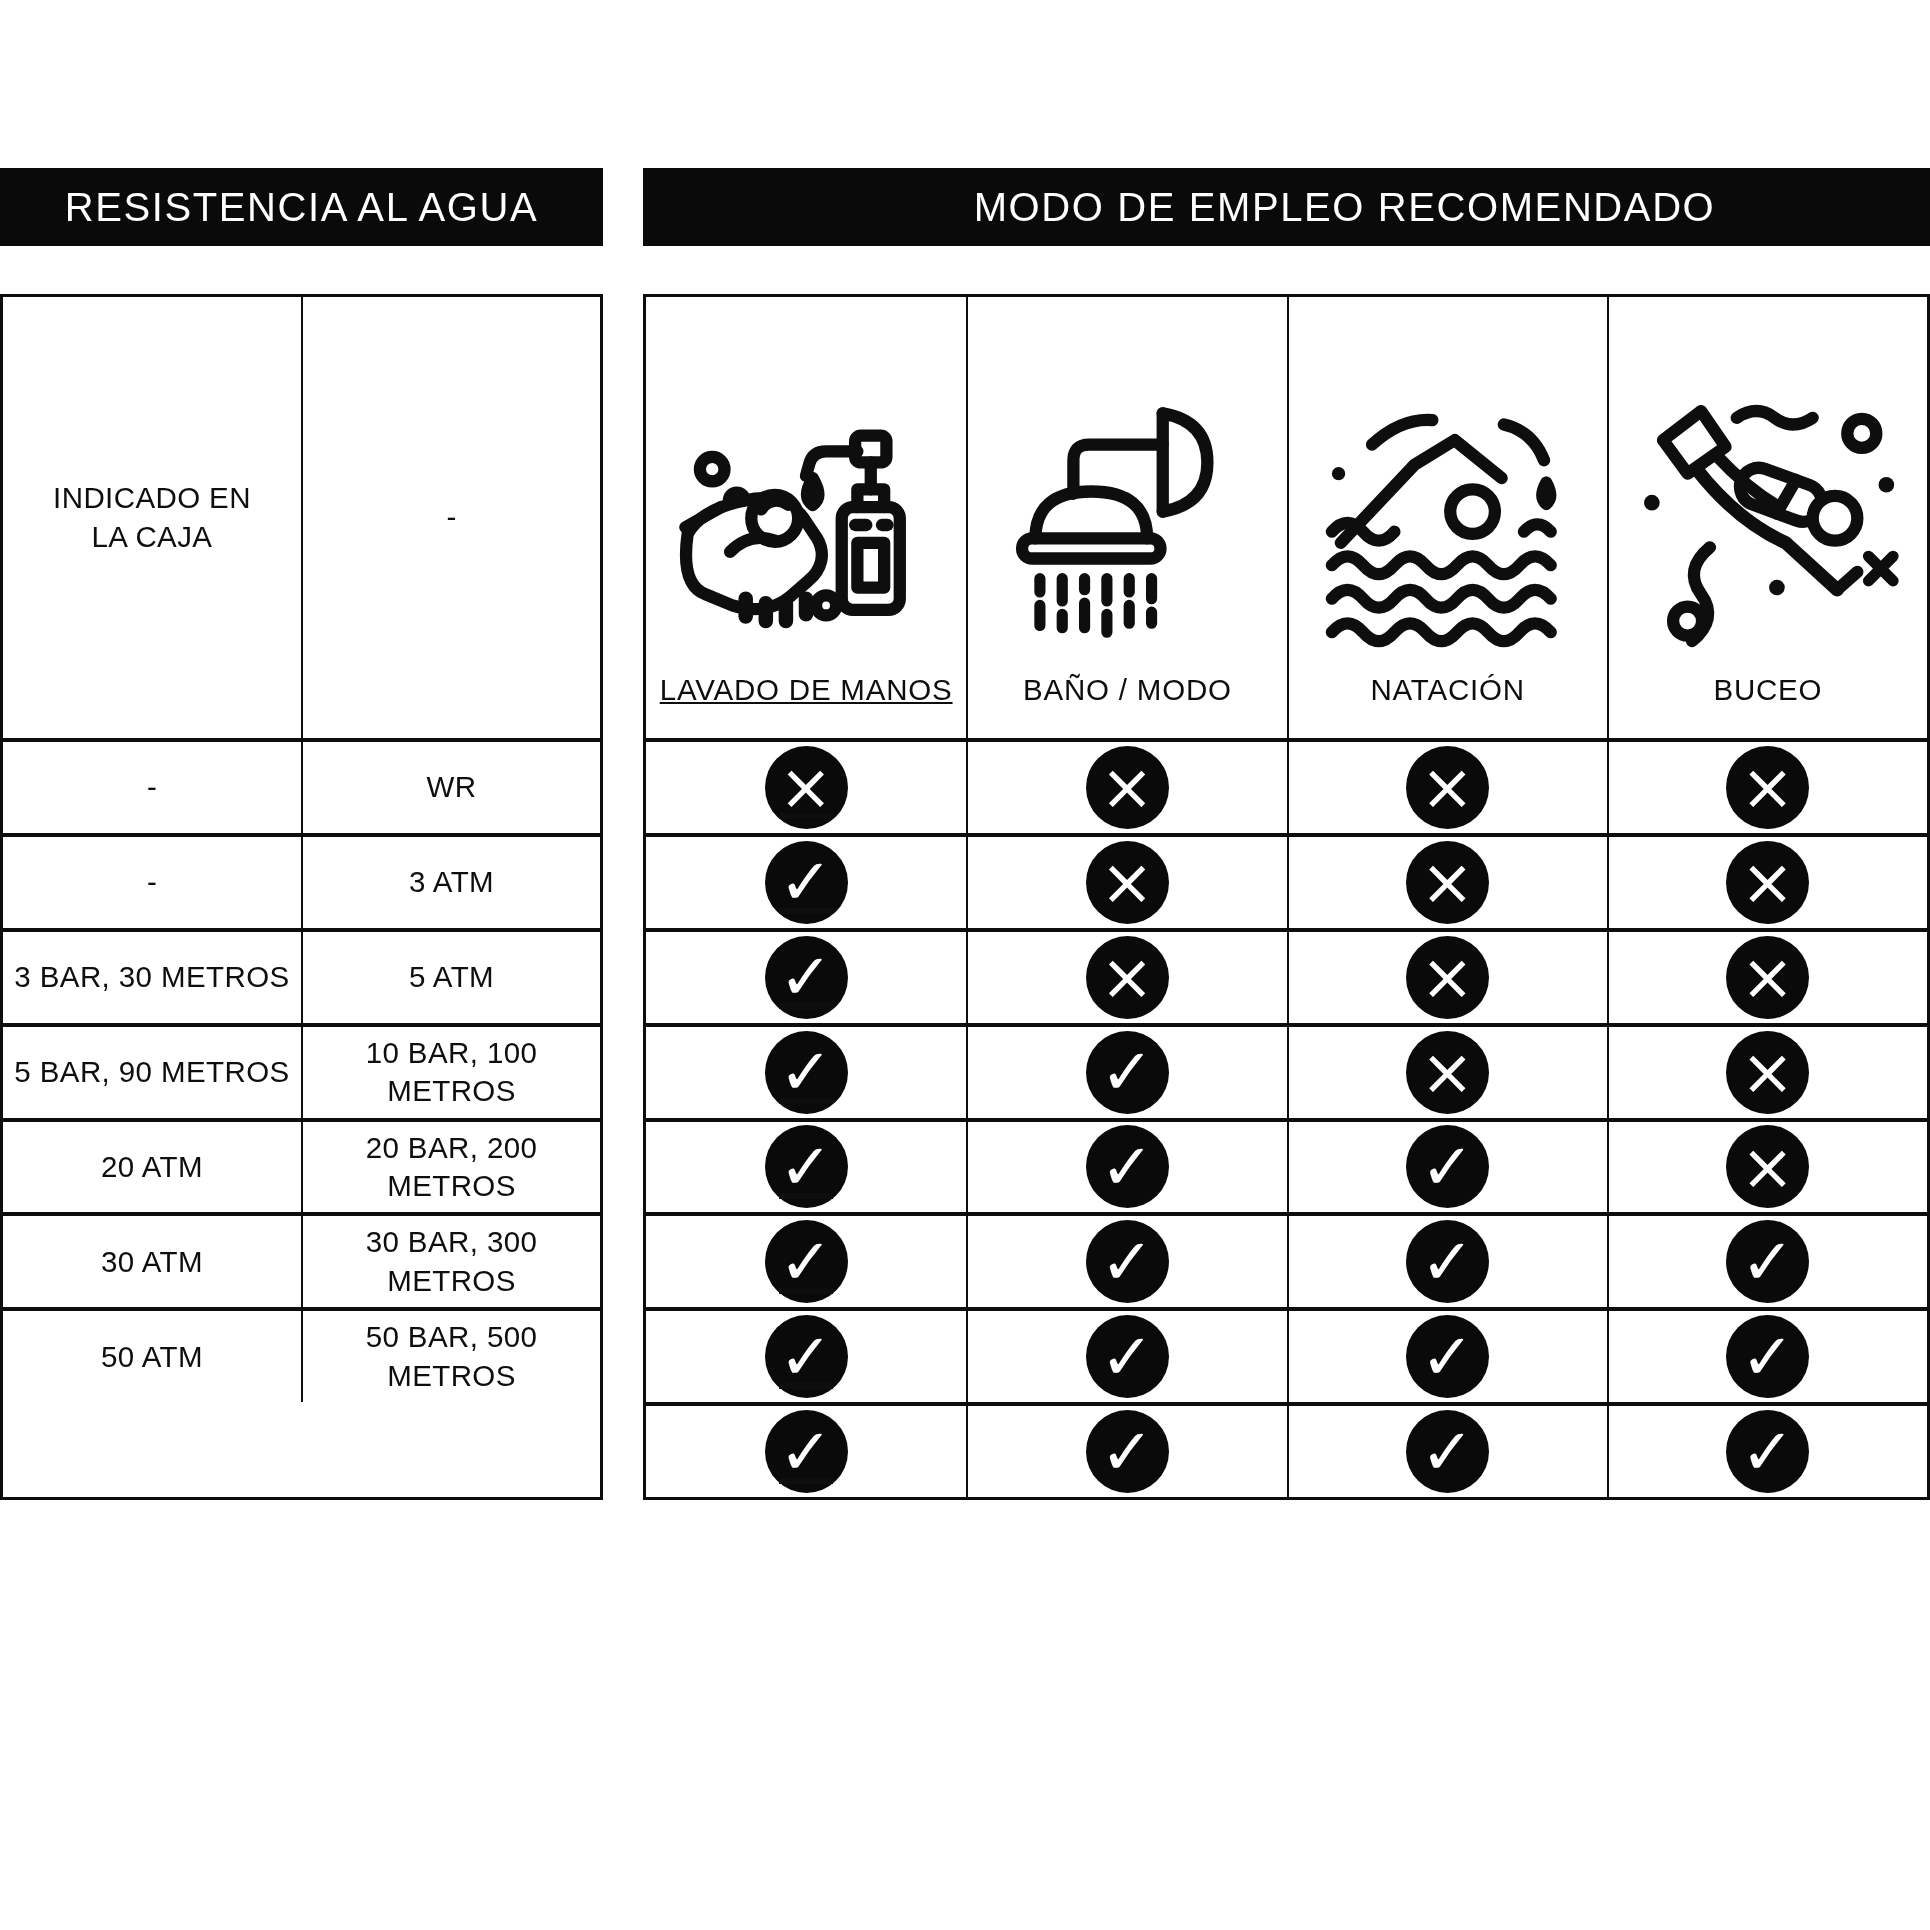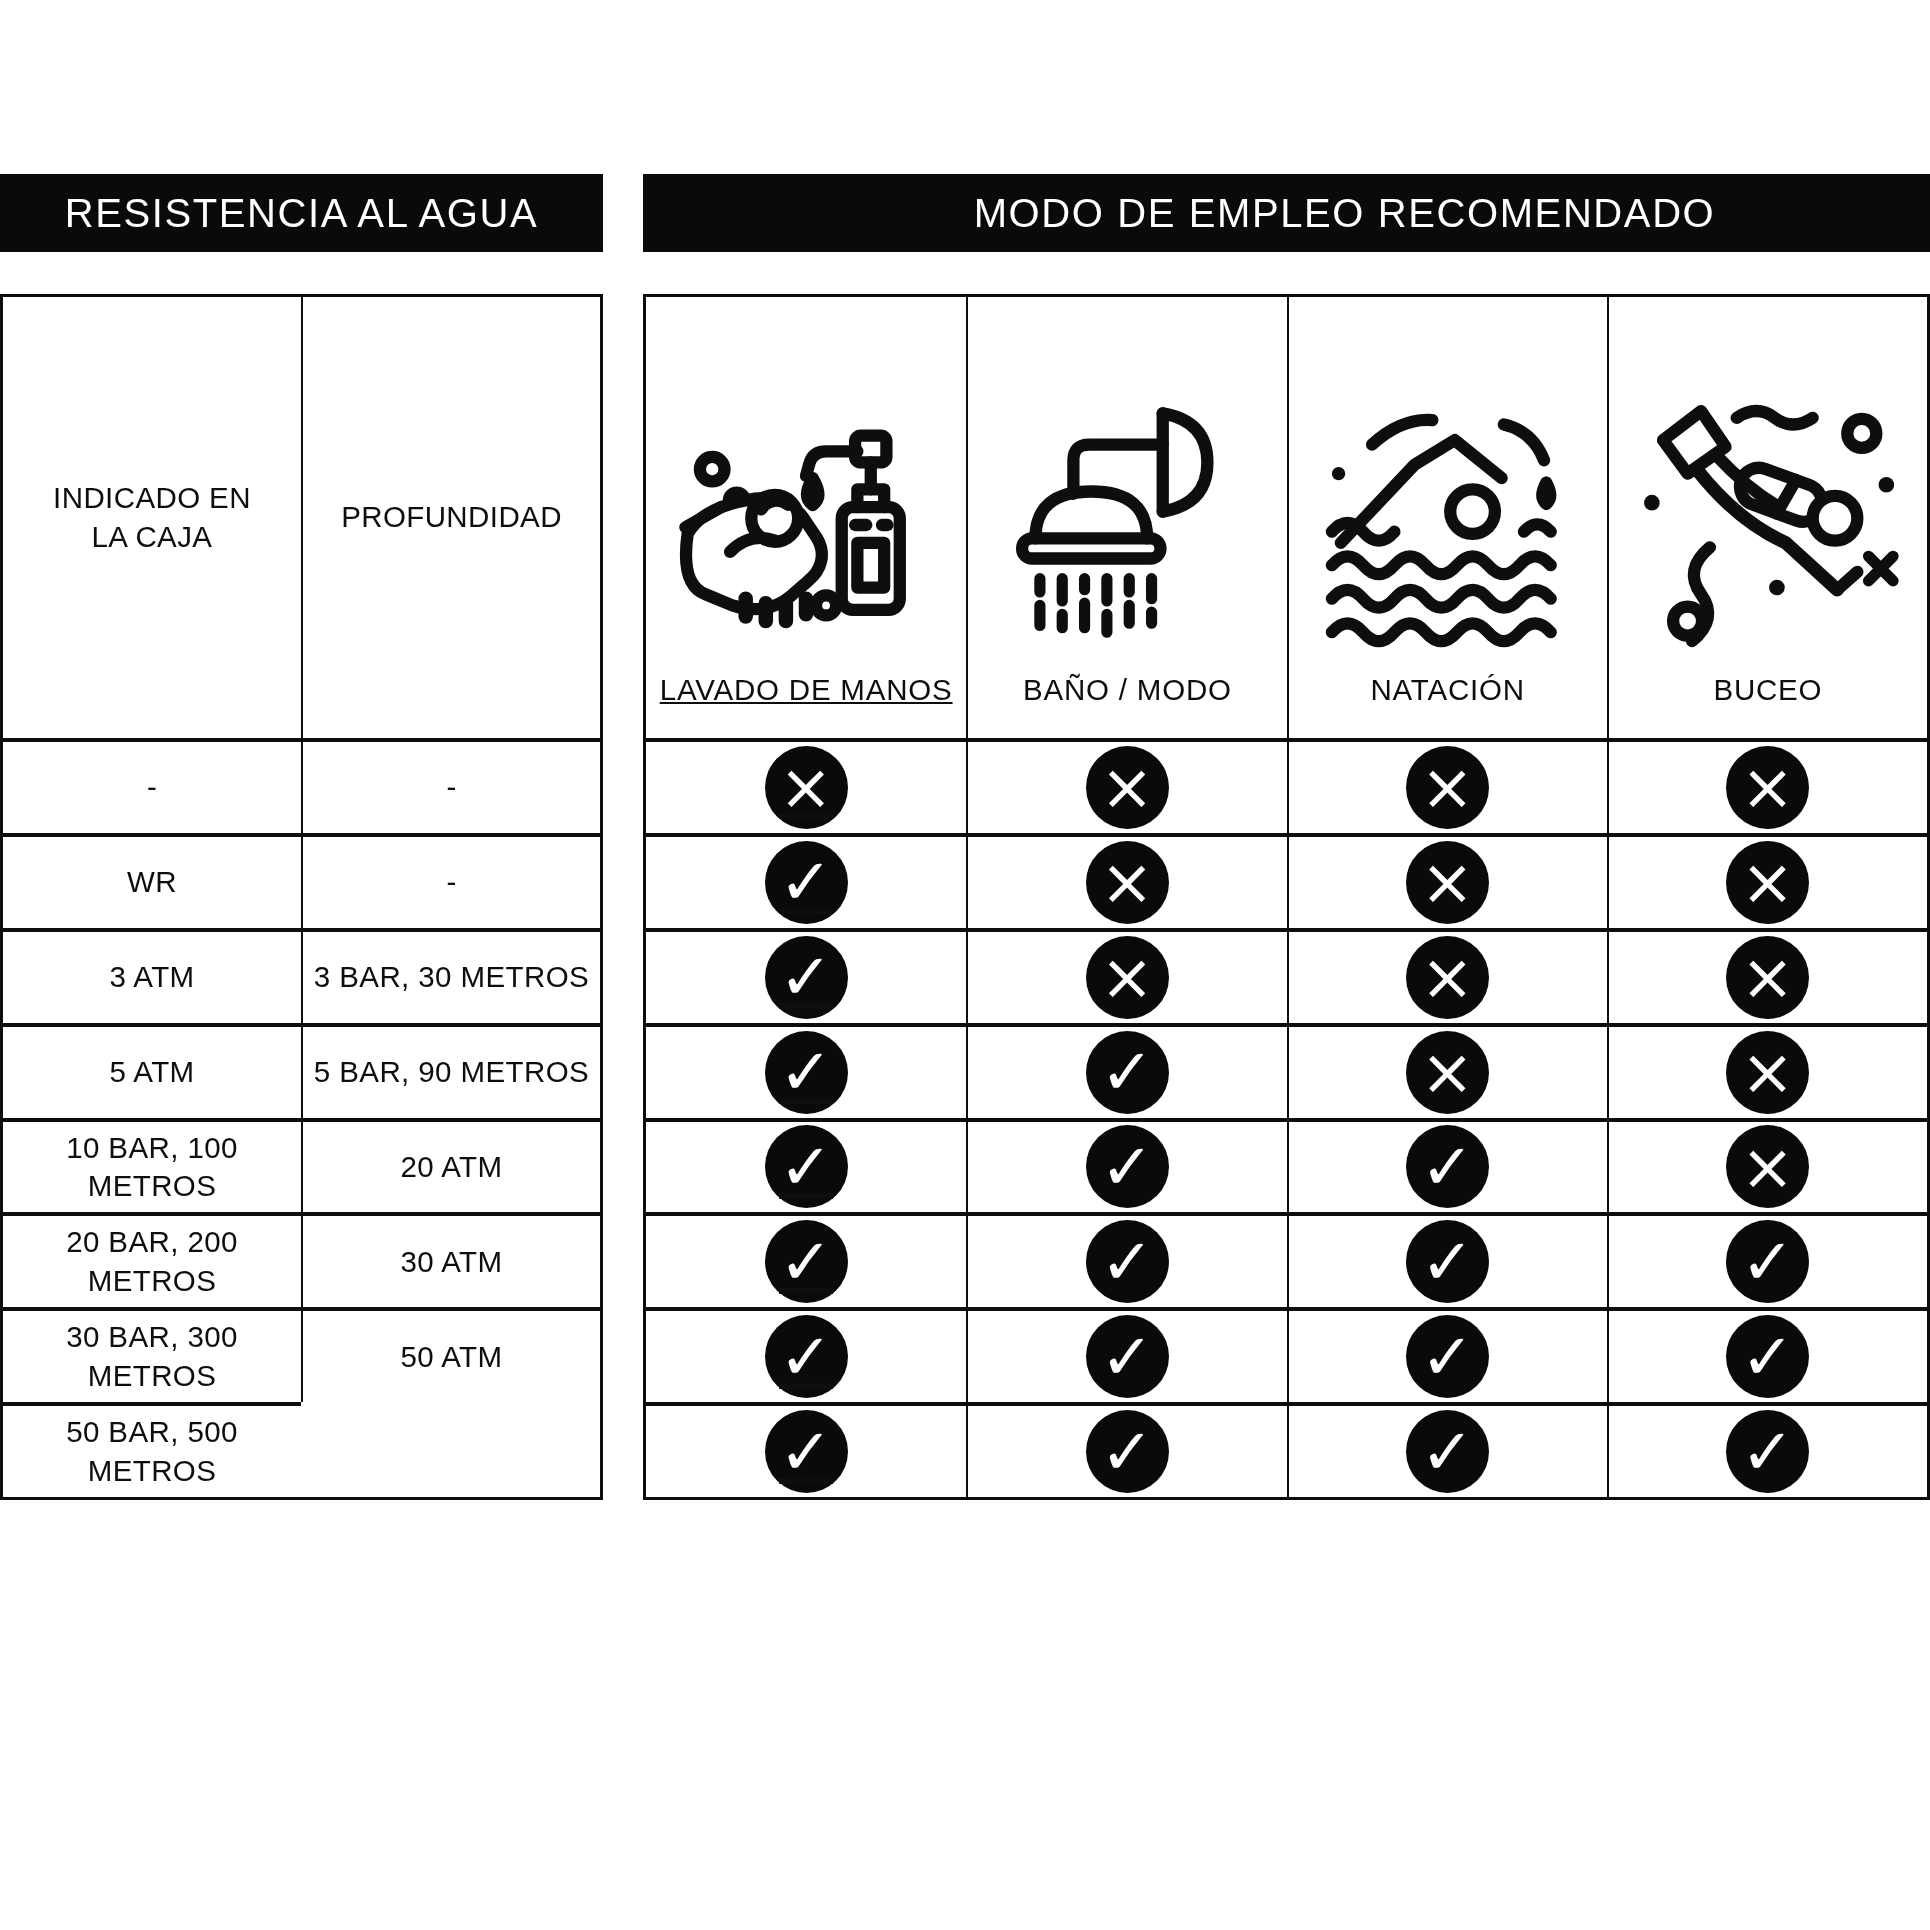--- a/index.html
+++ b/index.html
@@ -4,21 +4,21 @@
 <style>
   :root{ --ink:#0e0e0e; --paper:#ffffff; }
   html,body{ margin:0; padding:0; }
   body{
     width:1931px; height:1931px; position:relative; overflow:hidden;
     background:var(--paper); color:var(--ink);
     font-family:"Liberation Sans", sans-serif;
   }
   
   .bar{
-    position:absolute; top:174px; height:78px; background:#0a0a0a; color:#ffffff;
+    position:absolute; top:168px; height:78px; background:#0a0a0a; color:#ffffff;
     display:flex; align-items:center; justify-content:center;
     font-size:40px; letter-spacing:1.6px; white-space:nowrap;
   }
   .bar-left{ left:0; width:603px; }
   .bar-right{ left:643px; width:1403px; }
 
   
   .tbl{
     position:absolute; top:294px; height:1206px; box-sizing:border-box;
     display:grid; border:3.2px solid var(--ink); background:var(--paper);
@@ -56,23 +56,20 @@
 <div class="bar bar-left">
   <span>RESISTENCIA AL AGUA</span>
 </div>
 <div class="bar bar-right">
   <span>MODO DE EMPLEO RECOMENDADO</span>
 </div>
 
 <div class="tbl tbl-left">
   <div class="cell">
     <span class="case-hdr-text">INDICADO EN LA CAJA</span>
-  </div>
-  <div class="cell">
-    <span>PROFUNDIDAD</span>
   </div>
 
   <div class="cell">
       <span>-</span>
     </div>
   <div class="cell">
       <span>-</span>
     </div>
 
   <div class="cell">

